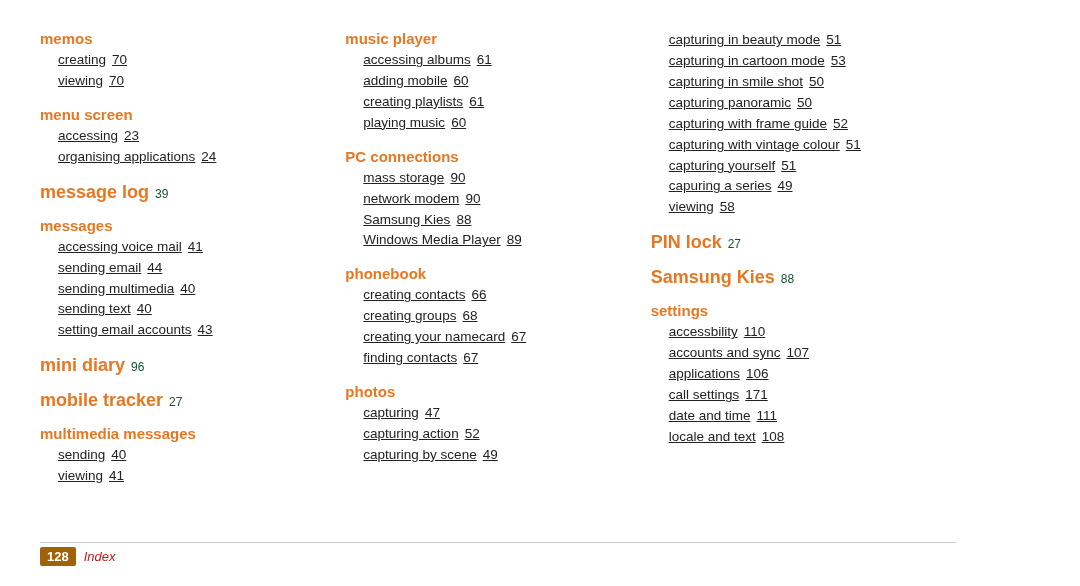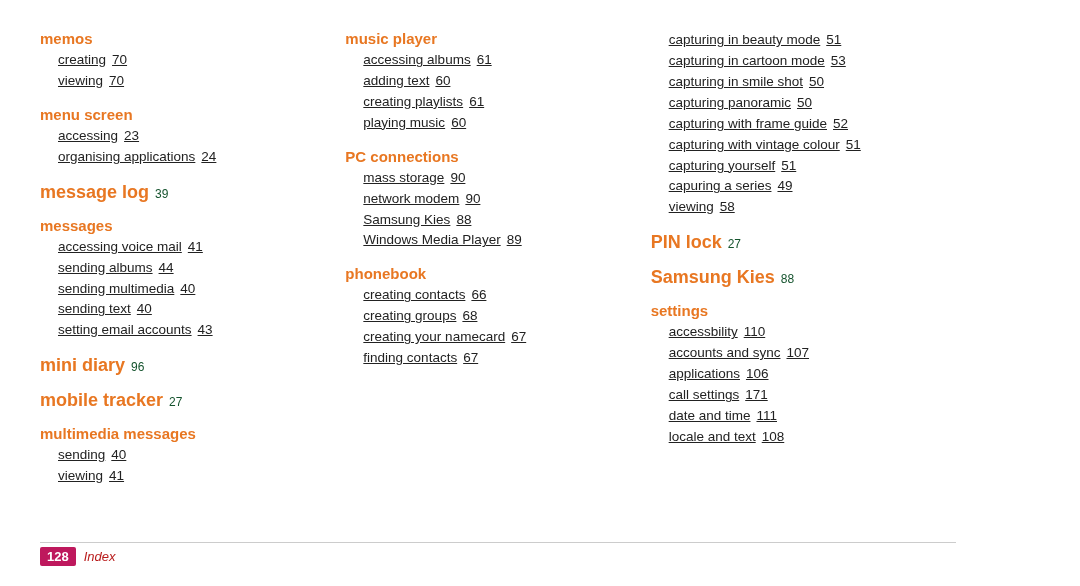--- a/index.html
+++ b/index.html
@@ -61,21 +61,21 @@
       color: #222;
     }
     .footer {
       display: flex;
       align-items: center;
       margin-top: 10px;
       padding-top: 4px;
       border-top: 1px solid #ccc;
     }
     .footer-page {
-      background: #be185d;
+      background: #a16207;
       color: #fff;
       font-weight: bold;
       font-size: 13px;
       padding: 2px 7px;
       margin-right: 8px;
       border-radius: 2px;
     }
     .footer-label {
       font-size: 13px;
       color: #b91c1c;
@@ -98,21 +98,21 @@
           <div class="section-title">menu screen</div>
           <div class="sub-item"><span>accessing</span><span class="num">23</span></div>
           <div class="sub-item"><span>organising applications</span><span class="num">24</span></div>
         </div>
         <div class="section">
           <div><span class="section-title-inline">message log</span><span class="section-number-inline">39</span></div>
         </div>
         <div class="section">
           <div class="section-title">messages</div>
           <div class="sub-item"><span>accessing voice mail</span><span class="num">41</span></div>
-          <div class="sub-item"><span>sending albums</span><span class="num">44</span></div>
+          <div class="sub-item"><span>sending email</span><span class="num">44</span></div>
           <div class="sub-item"><span>sending multimedia</span><span class="num">40</span></div>
           <div class="sub-item"><span>sending text</span><span class="num">40</span></div>
           <div class="sub-item"><span>setting email accounts</span><span class="num">43</span></div>
         </div>
         <div class="section">
           <div><span class="section-title-inline">mini diary</span><span class="section-number-inline">96</span></div>
         </div>
         <div class="section">
           <div><span class="section-title-inline">mobile tracker</span><span class="section-number-inline">27</span></div>
         </div>
@@ -120,37 +120,43 @@
           <div class="section-title">multimedia messages</div>
           <div class="sub-item"><span>sending</span><span class="num">40</span></div>
           <div class="sub-item"><span>viewing</span><span class="num">41</span></div>
         </div>
       </div>
 
     <div class="col" id="col2">
         <div class="section">
           <div class="section-title">music player</div>
           <div class="sub-item"><span>accessing albums</span><span class="num">61</span></div>
-          <div class="sub-item"><span>adding text</span><span class="num">60</span></div>
+          <div class="sub-item"><span>adding mobile</span><span class="num">60</span></div>
           <div class="sub-item"><span>creating playlists</span><span class="num">61</span></div>
           <div class="sub-item"><span>playing music</span><span class="num">60</span></div>
         </div>
         <div class="section">
           <div class="section-title">PC connections</div>
           <div class="sub-item"><span>mass storage</span><span class="num">90</span></div>
           <div class="sub-item"><span>network modem</span><span class="num">90</span></div>
           <div class="sub-item"><span>Samsung Kies</span><span class="num">88</span></div>
           <div class="sub-item"><span>Windows Media Player</span><span class="num">89</span></div>
         </div>
         <div class="section">
           <div class="section-title">phonebook</div>
           <div class="sub-item"><span>creating contacts</span><span class="num">66</span></div>
           <div class="sub-item"><span>creating groups</span><span class="num">68</span></div>
           <div class="sub-item"><span>creating your namecard</span><span class="num">67</span></div>
           <div class="sub-item"><span>finding contacts</span><span class="num">67</span></div>
+        </div>
+        <div class="section">
+          <div class="section-title">photos</div>
+          <div class="sub-item"><span>capturing</span><span class="num">47</span></div>
+          <div class="sub-item"><span>capturing action</span><span class="num">52</span></div>
+          <div class="sub-item"><span>capturing by scene</span><span class="num">49</span></div>
         </div>
       </div>
 
     <div class="col" id="col3">
         <div class="section">
           <div class="sub-item"><span>capturing in beauty mode</span><span class="num">51</span></div>
           <div class="sub-item"><span>capturing in cartoon mode</span><span class="num">53</span></div>
           <div class="sub-item"><span>capturing in smile shot</span><span class="num">50</span></div>
           <div class="sub-item"><span>capturing panoramic</span><span class="num">50</span></div>
           <div class="sub-item"><span>capturing with frame guide</span><span class="num">52</span></div>

